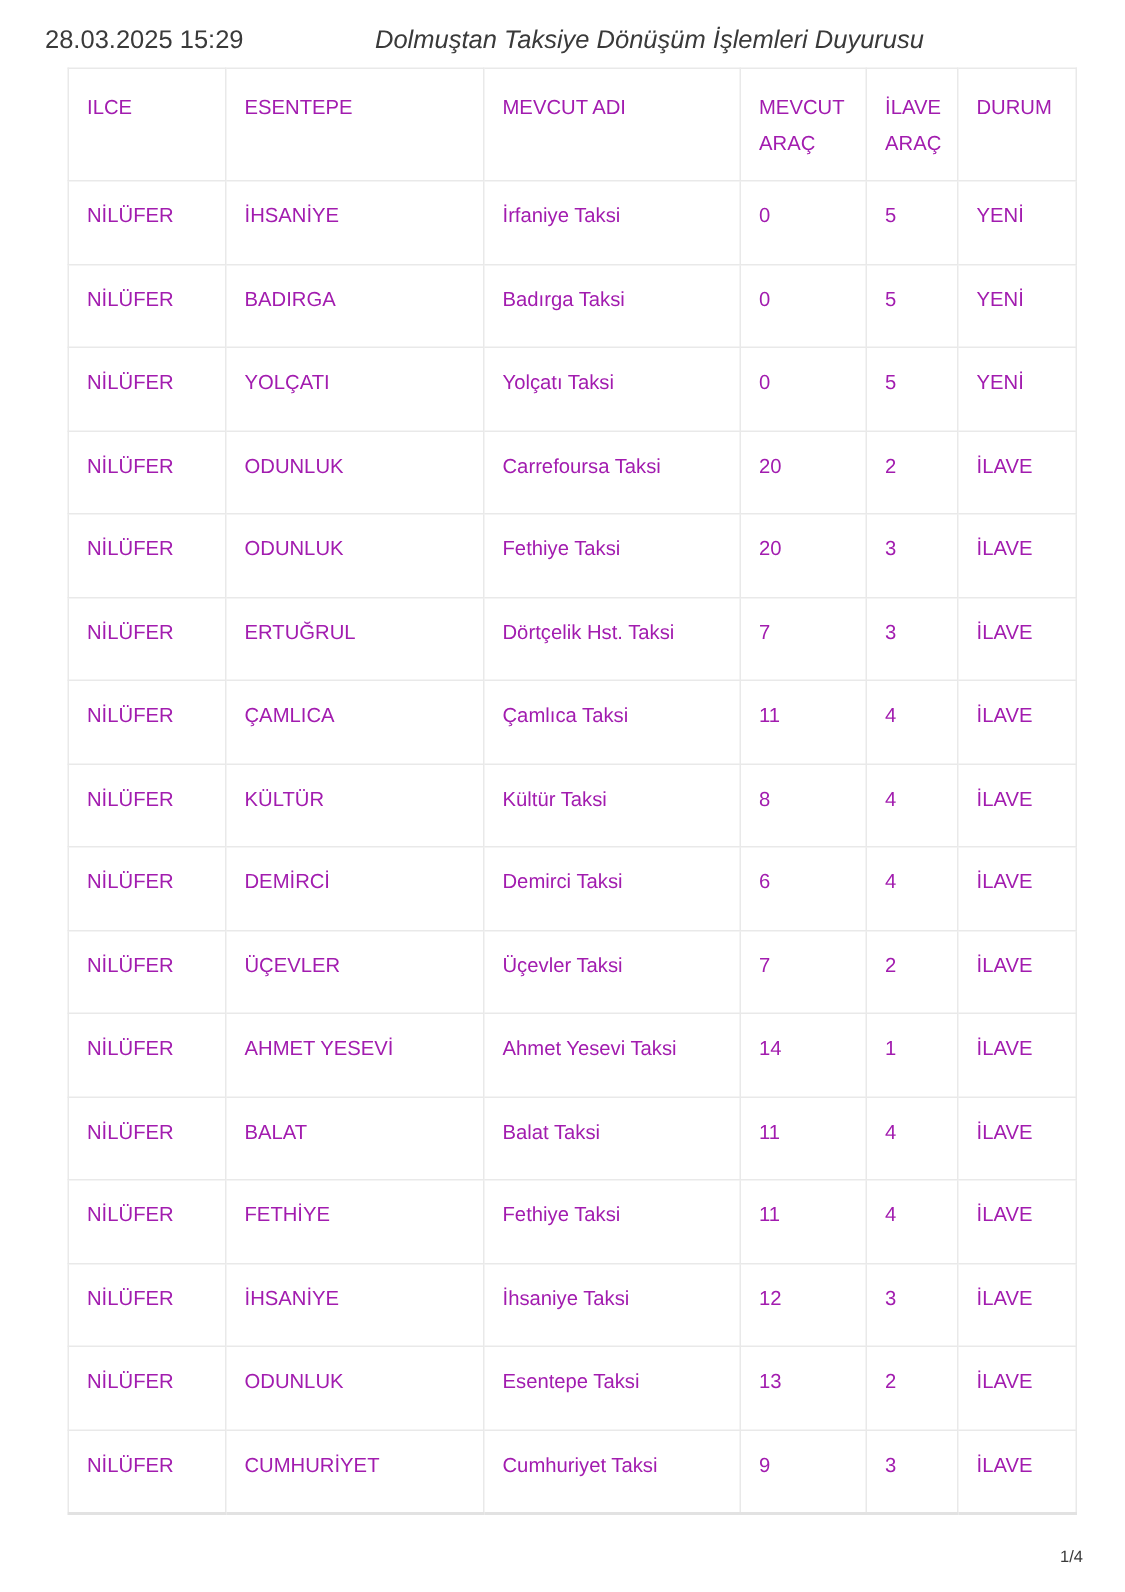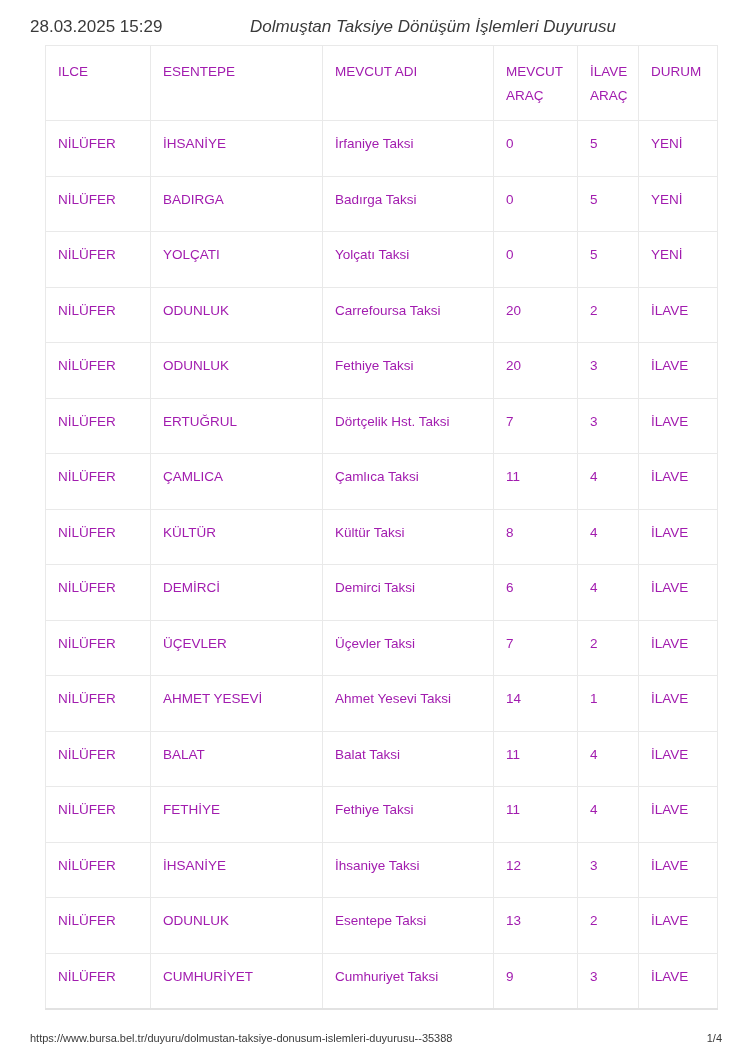--- a/index.html
+++ b/index.html
@@ -249,15 +249,14 @@
         <td>CUMHURİYET</td>
         <td>Cumhuriyet Taksi</td>
         <td>9</td>
         <td>3</td>
         <td>İLAVE</td>
       </tr>
     </tbody>
 </table>
 
 <div class="page-footer">
-  <span class="footer-url">https://www.bursa.bel.tr/duyuru/dolmustan-taksiye-donusum-islemleri-duyurusu--35388</span>
   <span class="footer-page-number">1/4</span>
 </div>
 
 </body></html>

